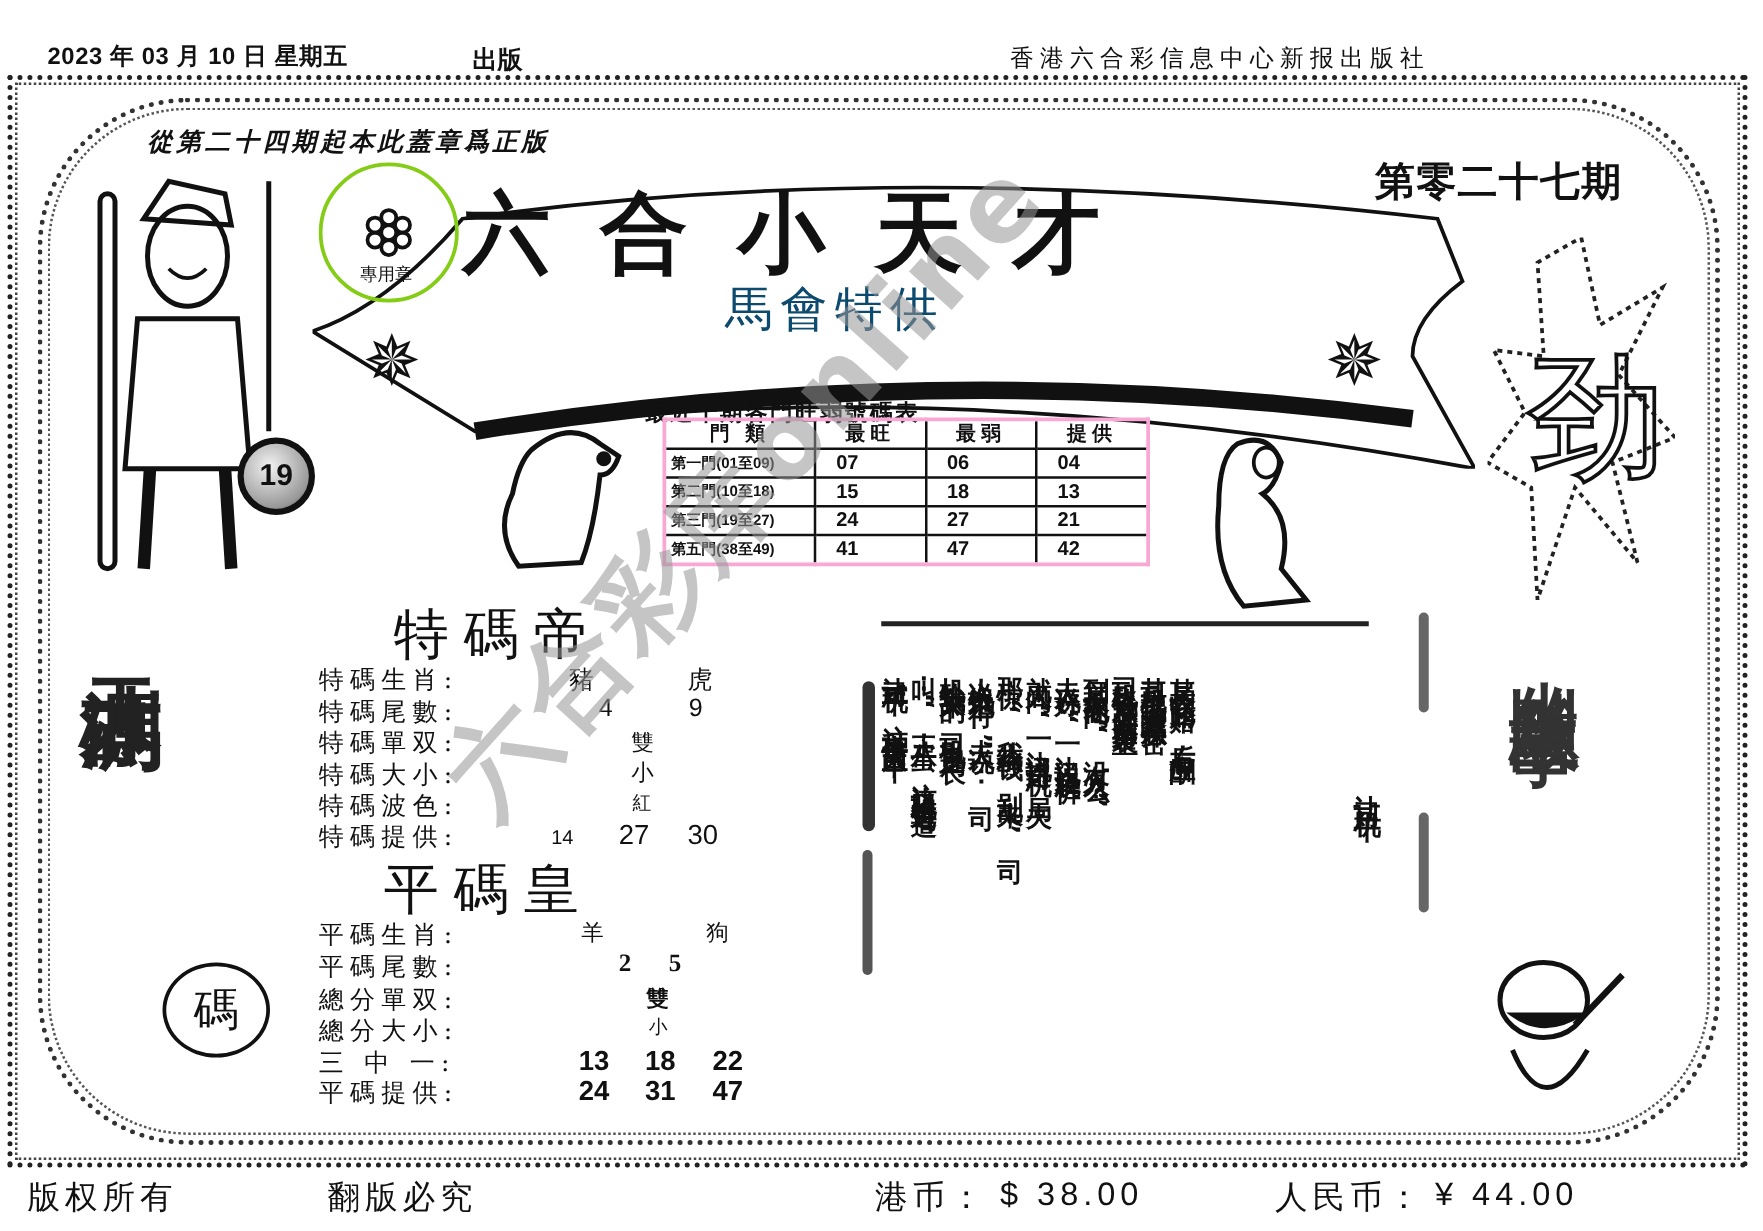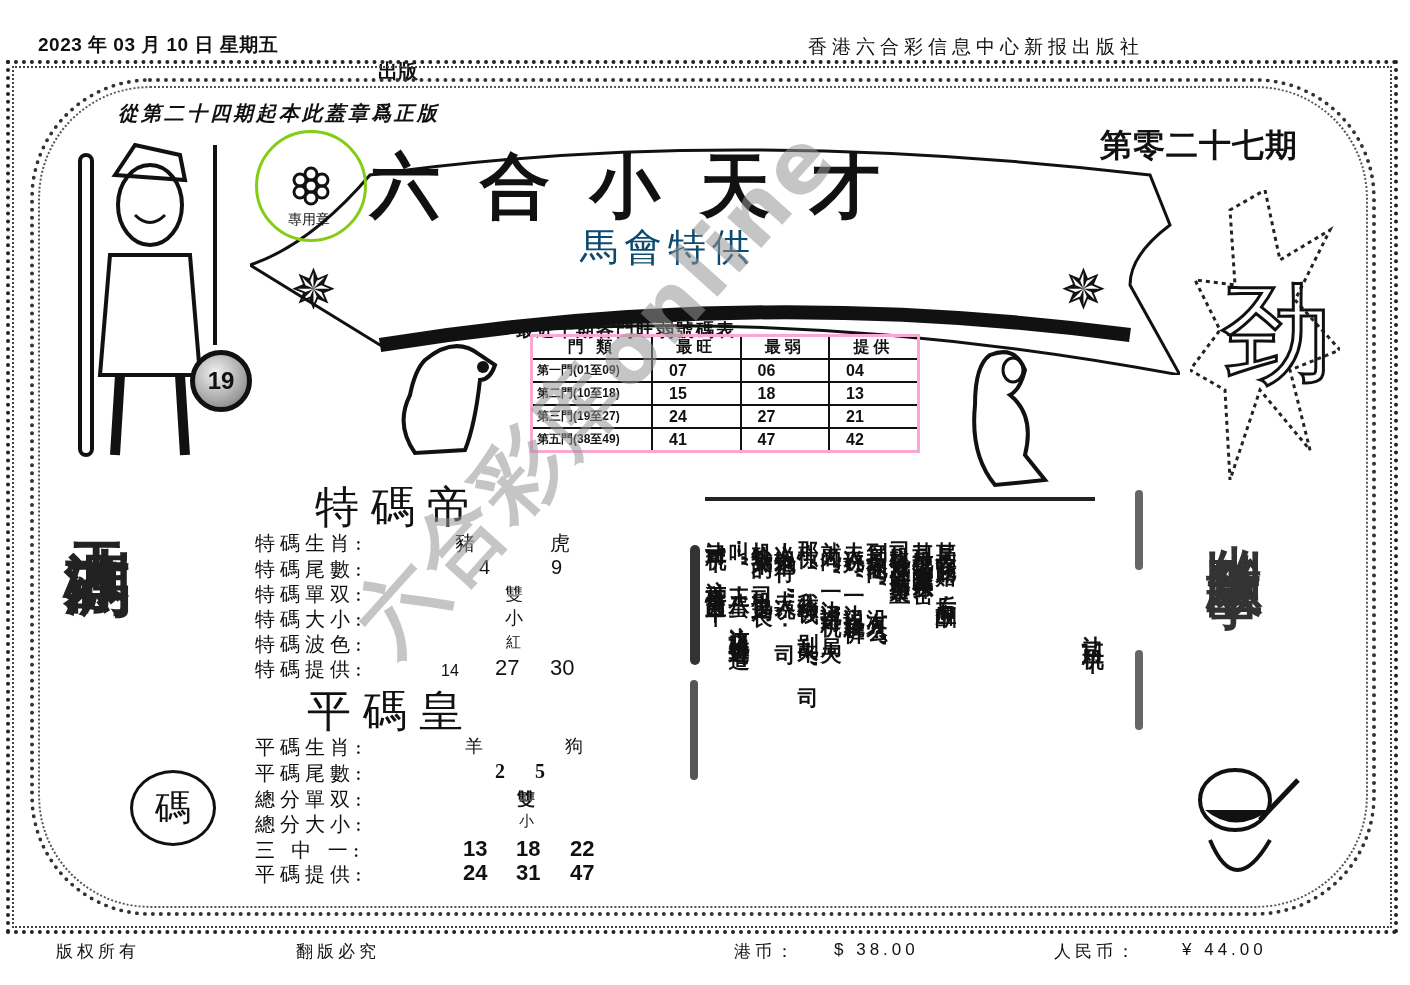--- a/index.html
+++ b/index.html
@@ -1,19 +1,19 @@
 <!DOCTYPE html>
 <html><head>
 <meta charset="utf-8">
 <style>
   html, body { margin:0; padding:0; background:#ffffff; }
   body { width:1410px; height:985px; position:relative; overflow:hidden; font-family:"DejaVu Sans", sans-serif; color:#111; }
   .abs { position:absolute; }
   .hdr-date { left:38px; top:32px; font-family:"Liberation Sans", sans-serif; font-weight:bold; font-size:19px; letter-spacing:0.5px; }
-  .hdr-pub { left:378px; top:34px; font-size:20px; font-weight:bold; font-family:"DejaVu Sans", sans-serif;margin-top:24px; }
+  .hdr-pub { left:378px; top:34px; font-size:20px; font-weight:bold; font-family:"DejaVu Sans", sans-serif; }
   .hdr-right { left:808px; top:34px; font-size:19px; font-family:"DejaVu Serif", serif; letter-spacing:5px; }
   .outer-border { left:6px; top:60px; width:1392px; height:874px; border:4px dotted #222; box-sizing:border-box; }
   .outer-border2 { left:12px; top:66px; width:1380px; height:862px; border:2px dotted #444; box-sizing:border-box; }
   .inner-border { left:30px; top:78px; width:1346px; height:838px; border:4px dotted #333; border-radius:120px; box-sizing:border-box; }
   .inner-border2 { left:38px; top:86px; width:1330px; height:822px; border:2px dotted #555; border-radius:112px; box-sizing:border-box; }
 
   .notice { left:118px; top:100px; font-family:"DejaVu Serif", serif; font-size:20px; letter-spacing:3px; font-style:italic; font-weight:bold; }
   .issue { left:1100px; top:124px; font-family:"DejaVu Serif", serif; font-size:32px; font-weight:bold; letter-spacing:1px; }
 
   
@@ -46,21 +46,21 @@
   .story-col { writing-mode:vertical-rl; font-size:21px; font-weight:bold; font-family:"DejaVu Sans", sans-serif; line-height:1; letter-spacing:4px; }
   .side-note { left:1078px; top:618px; writing-mode:vertical-rl; font-size:22px; font-weight:bold; letter-spacing:6px; }
 
   .brush { font-family:"DejaVu Serif", serif; font-weight:bold; color:#222; }
   .left-brush { left:65px; top:490px; writing-mode:vertical-rl; font-size:66px; letter-spacing:4px; line-height:1; }
   .right-brush { left:1208px; top:500px; writing-mode:vertical-rl; font-size:56px; letter-spacing:10px; line-height:1; color:#333; }
   .burst-char { left:1222px; top:260px; font-size:110px; font-family:"DejaVu Serif", serif; color:transparent; -webkit-text-stroke:3px #111; }
 
   .ball { left:190px; top:350px; width:62px; height:62px; border-radius:50%; background:radial-gradient(circle at 40% 35%, #f2f2f2, #9a9a9a 70%, #5a5a5a); border:5px solid #111; box-sizing:border-box; display:flex; align-items:center; justify-content:center; font-family:"Liberation Sans", sans-serif; font-weight:bold; font-size:24px; }
 
-  .footer { top:940px; font-family:"DejaVu Serif", serif; font-size:17px; letter-spacing:4px;margin-left:34px; }
+  .footer { top:940px; font-family:"DejaVu Serif", serif; font-size:26px; letter-spacing:4px; }
   .watermark { left:330px; top:600px; transform:rotate(-48deg); transform-origin:left top; font-size:84px; font-family:"DejaVu Sans", sans-serif; color:rgba(150,150,150,0.55); white-space:nowrap; font-weight:bold; letter-spacing:4px; pointer-events:none; }
 </style>
 </head>
 <body>
 
 <div class="abs hdr-date">2023 年 03 月 10 日  星期五</div>
 <div class="abs hdr-pub">出版</div>
 <div class="abs hdr-right">香港六合彩信息中心新报出版社</div>
 
 <div class="abs outer-border"></div>

